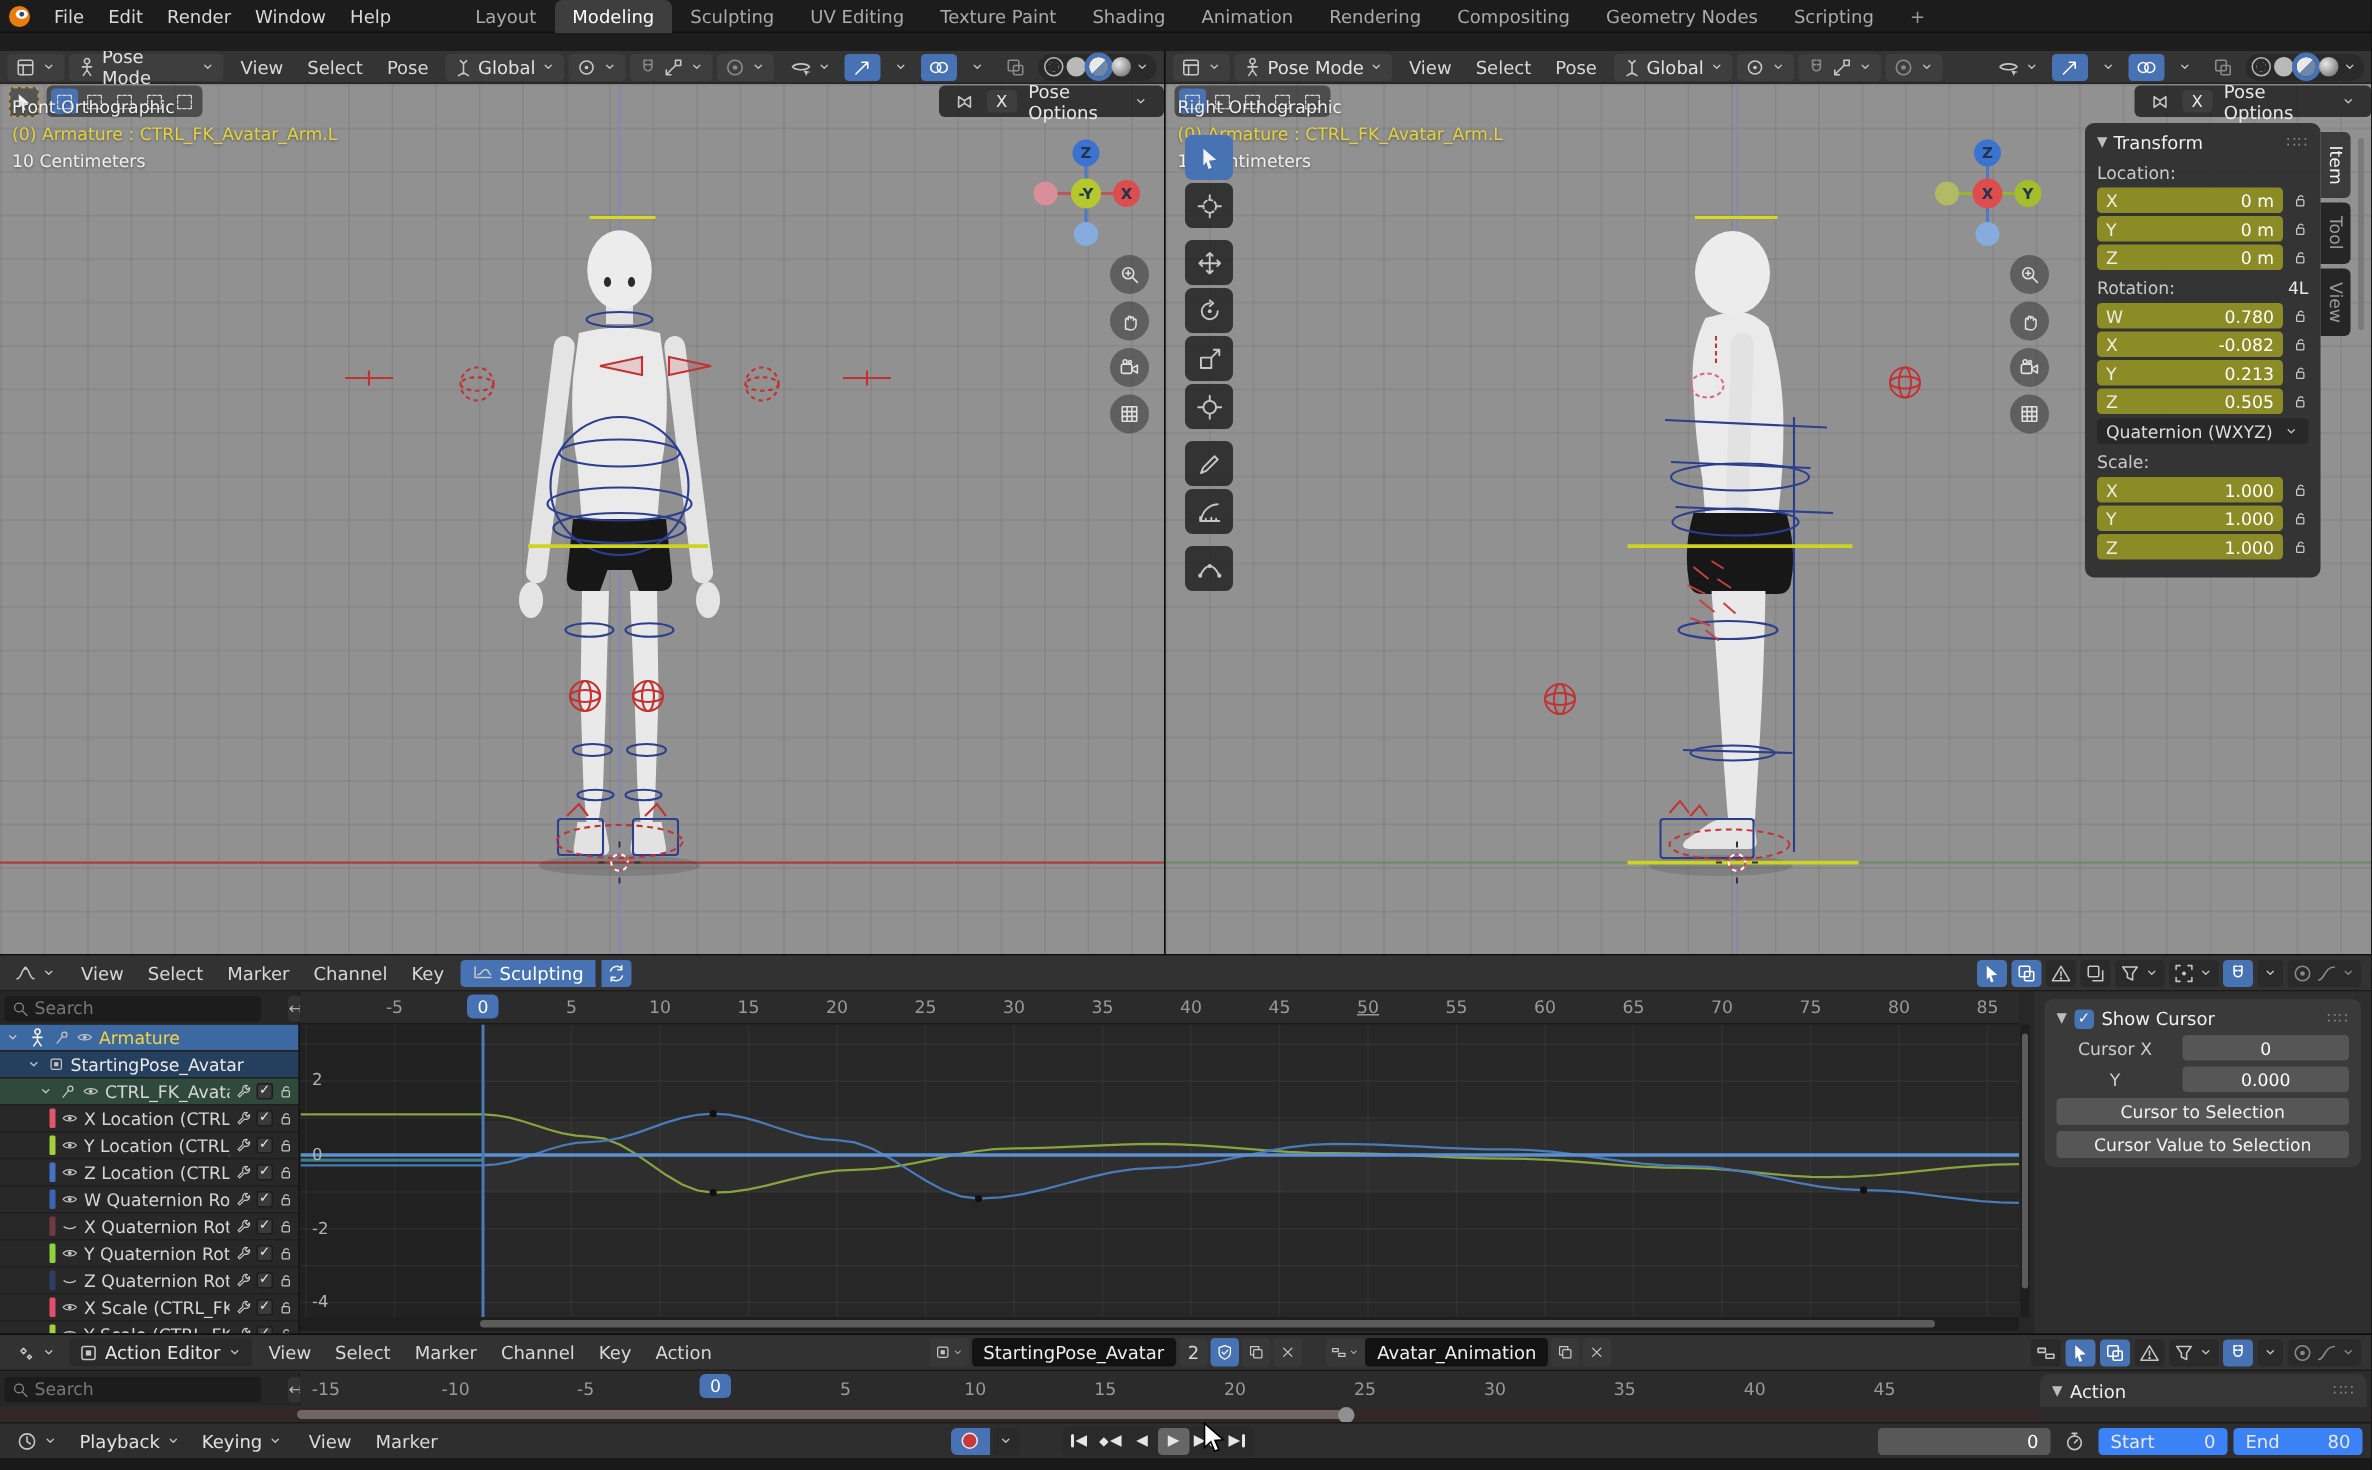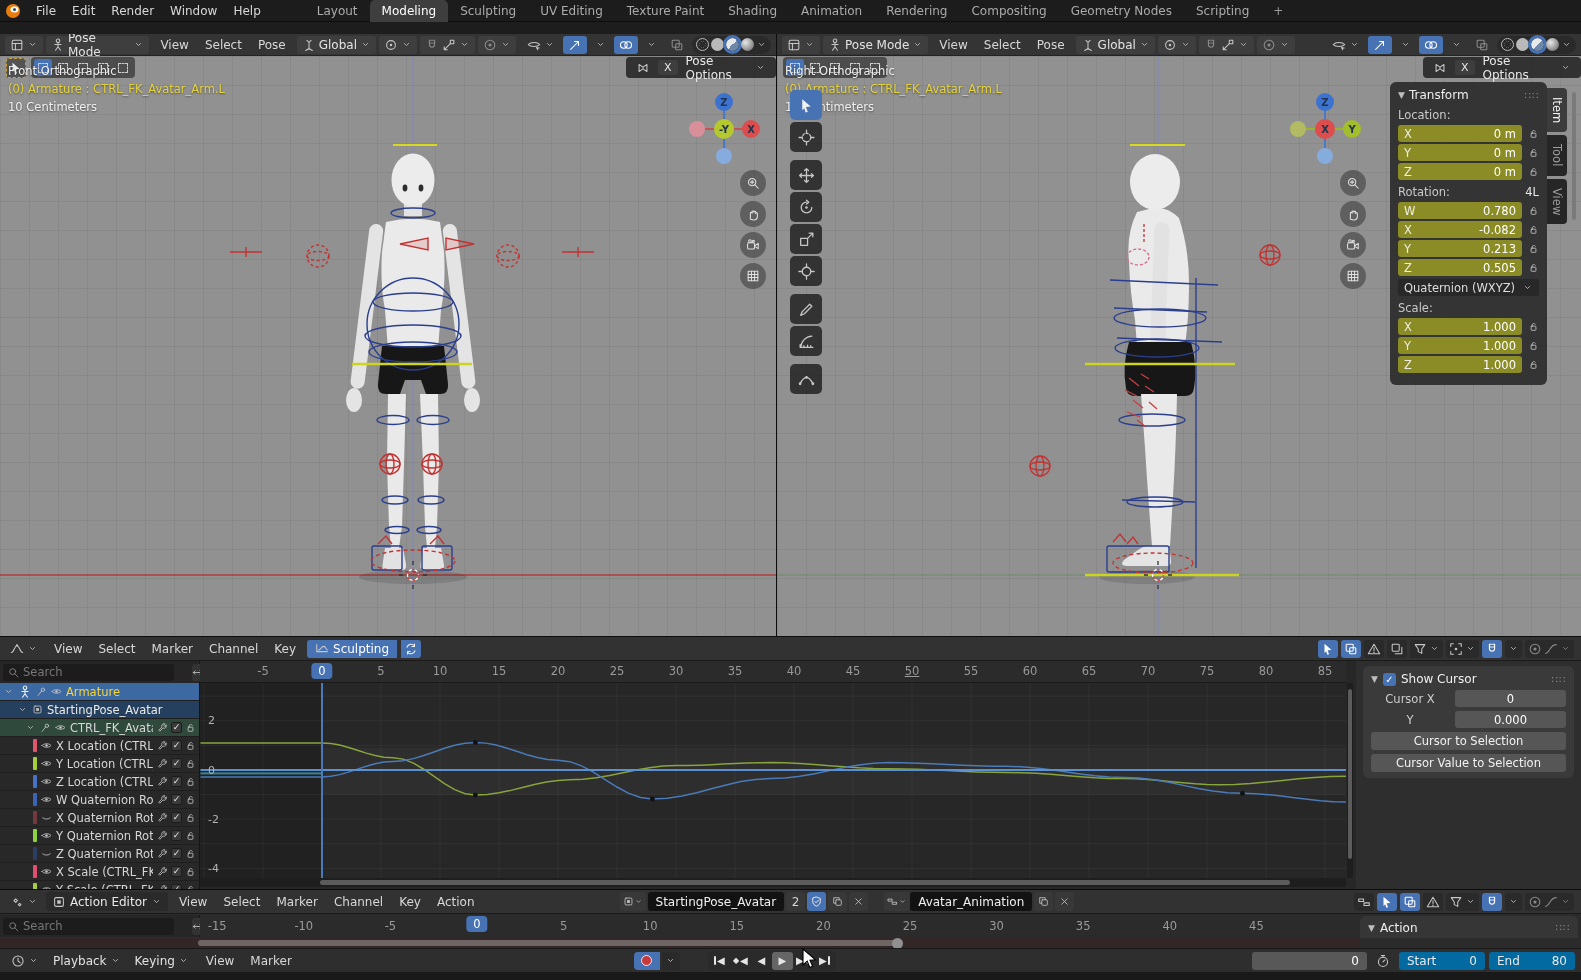--- a/index.html
+++ b/index.html
@@ -147,21 +147,21 @@
   #timeline{left:0;top:948px;width:1581px;height:24px;background:#2e2e2e;display:flex;align-items:center;gap:4px;padding:0 6px;border-top:1px solid #191919}
   .transport{display:flex;align-items:center;background:#2a2a2a;border-radius:4px;padding:1px;margin-left:180px}
   .tpbtn{width:21px;height:18px;display:flex;align-items:center;justify-content:center;gap:1px;color:#e6e6e6;border-radius:3px;font-size:10px}
   .tpbtn.hover{background:#666}
   .tpbtn .dia{font-size:8px} .tbar{width:2px;height:9px;background:#e6e6e6;border-radius:1px}
   .autokey{display:flex;align-items:center;background:#4772b3;border-radius:4px 0 0 4px;width:26px;height:18px;justify-content:center}
   .autokey .dot{width:11px;height:11px;border-radius:50%;background:#c8393c;border:1.5px solid #e9e9e9}
   .akchev{background:#2a2a2a;border-radius:0 4px 4px 0;width:18px;height:18px;display:flex;align-items:center;justify-content:center;margin-left:1px}
   .tl-right{margin-left:auto;display:flex;align-items:center;gap:4px}
   .tl-frame{width:115px;height:18px;background:#585858;border-radius:3px;display:flex;align-items:center;justify-content:flex-end;padding:0 8px;color:#fff}
-  .tl-se{display:flex;align-items:center;height:18px;background:#0369a1;border-radius:3px;padding:0 8px;gap:14px;color:#e8e8e8;min-width:86px;justify-content:space-between}
+  .tl-se{display:flex;align-items:center;height:18px;background:#3b82f6;border-radius:3px;padding:0 8px;gap:14px;color:#e8e8e8;min-width:86px;justify-content:space-between}
   #status{left:0;top:972px;width:1581px;height:8px;background:#191919}
   #mousecursor{left:801px;top:948px;width:18px;height:22px;z-index:50;pointer-events:none}
 </style>
 </head>
 <body>
 
 <div id="app">
 
   <div id="topbar" class="abs">
     <span class="logo">

